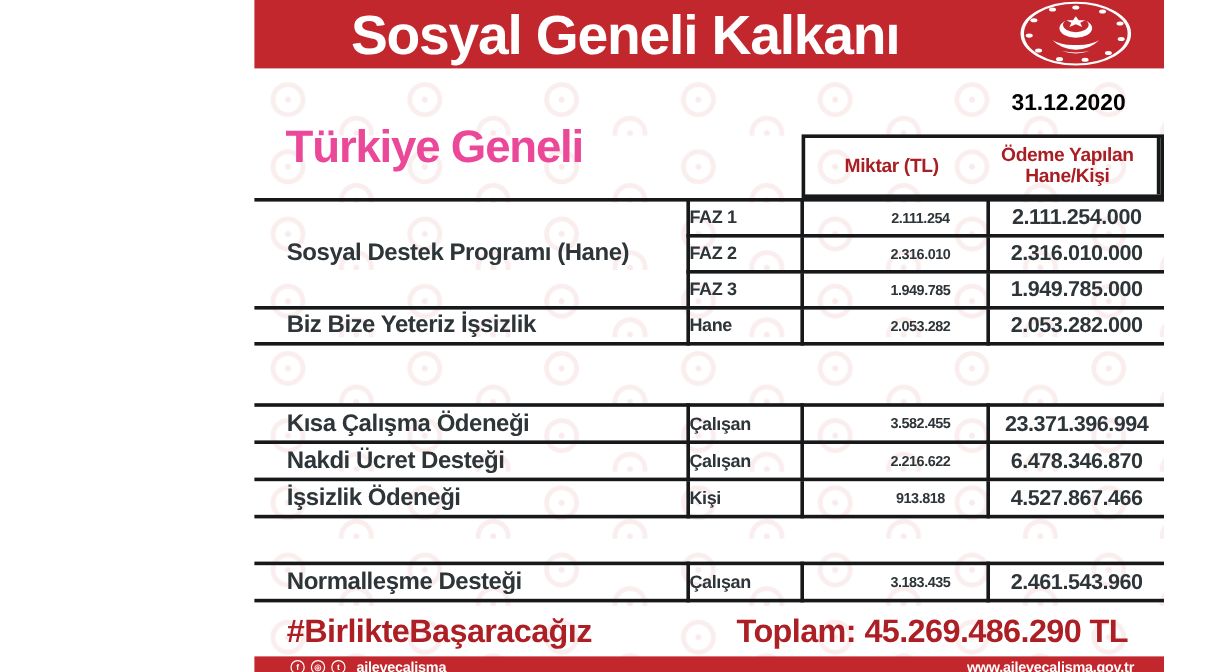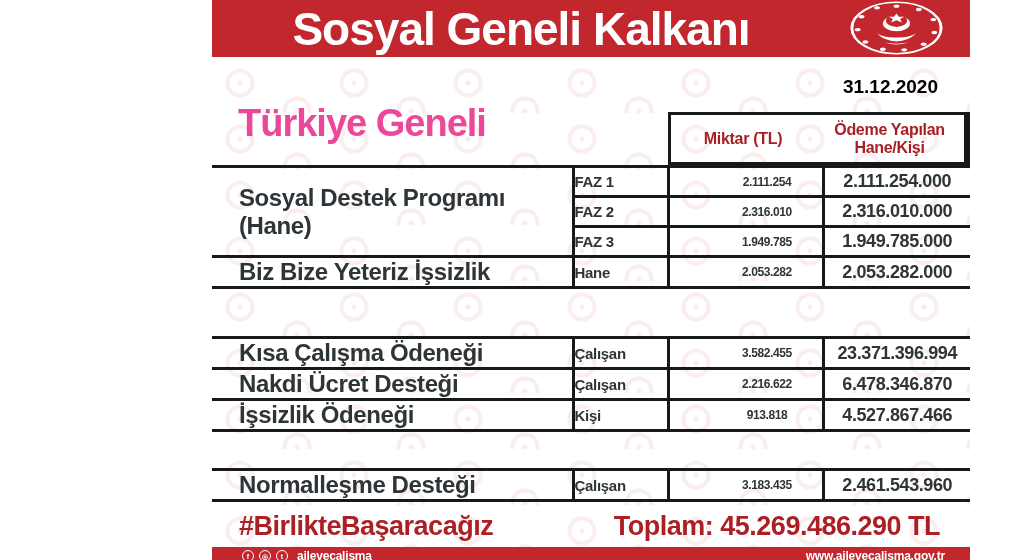--- a/index.html
+++ b/index.html
@@ -42,21 +42,21 @@
     color:#a91e23; font-weight:bold; font-size:16px; line-height:1.12; text-align:center; letter-spacing:-0.3px;
   }
   .colhead .cell.paid { width:152px; border-right:3px solid #17181a; }
   .colhead .cell.amount { width:144px; }
 
   table.grp { position:absolute; left:0; width:758px; border-collapse:collapse; z-index:1; table-layout:fixed; }
   table.grp { border-top:3px solid #17181a; border-bottom:3px solid #17181a; }
   table.grp td { border:3px solid #17181a; color:#2e3538; font-weight:bold; vertical-align:middle; }
   table.grp td:first-child { border-left:none; }
   table.grp td:last-child { border-right:none; }
-  td.name  { text-align:left; padding-left:27px; font-size:24px; letter-spacing:-0.4px; }
+  td.name  { text-align:left; padding-left:27px; font-size:20px; letter-spacing:-0.4px; }
   td.unit  { text-align:left; font-size:15px; letter-spacing:-0.3px; }
   td.cnt   { text-align:center; font-size:12px; letter-spacing:-0.4px;padding-left:43px; }
   td.amt   { text-align:center; font-size:18px; letter-spacing:-0.4px; }
   #grp1 { top:165px; } #grp1 td { height:30px; }
   #grp2 { top:336px; } #grp2 td { height:31px; }
   #grp3 { top:468px; } #grp3 td { height:31px; }
 
   .footer {
     position:absolute; left:0; top:506px; width:758px; height:41px; z-index:1;
     display:flex; align-items:center; justify-content:space-between; padding:0 30px 0 27px;

